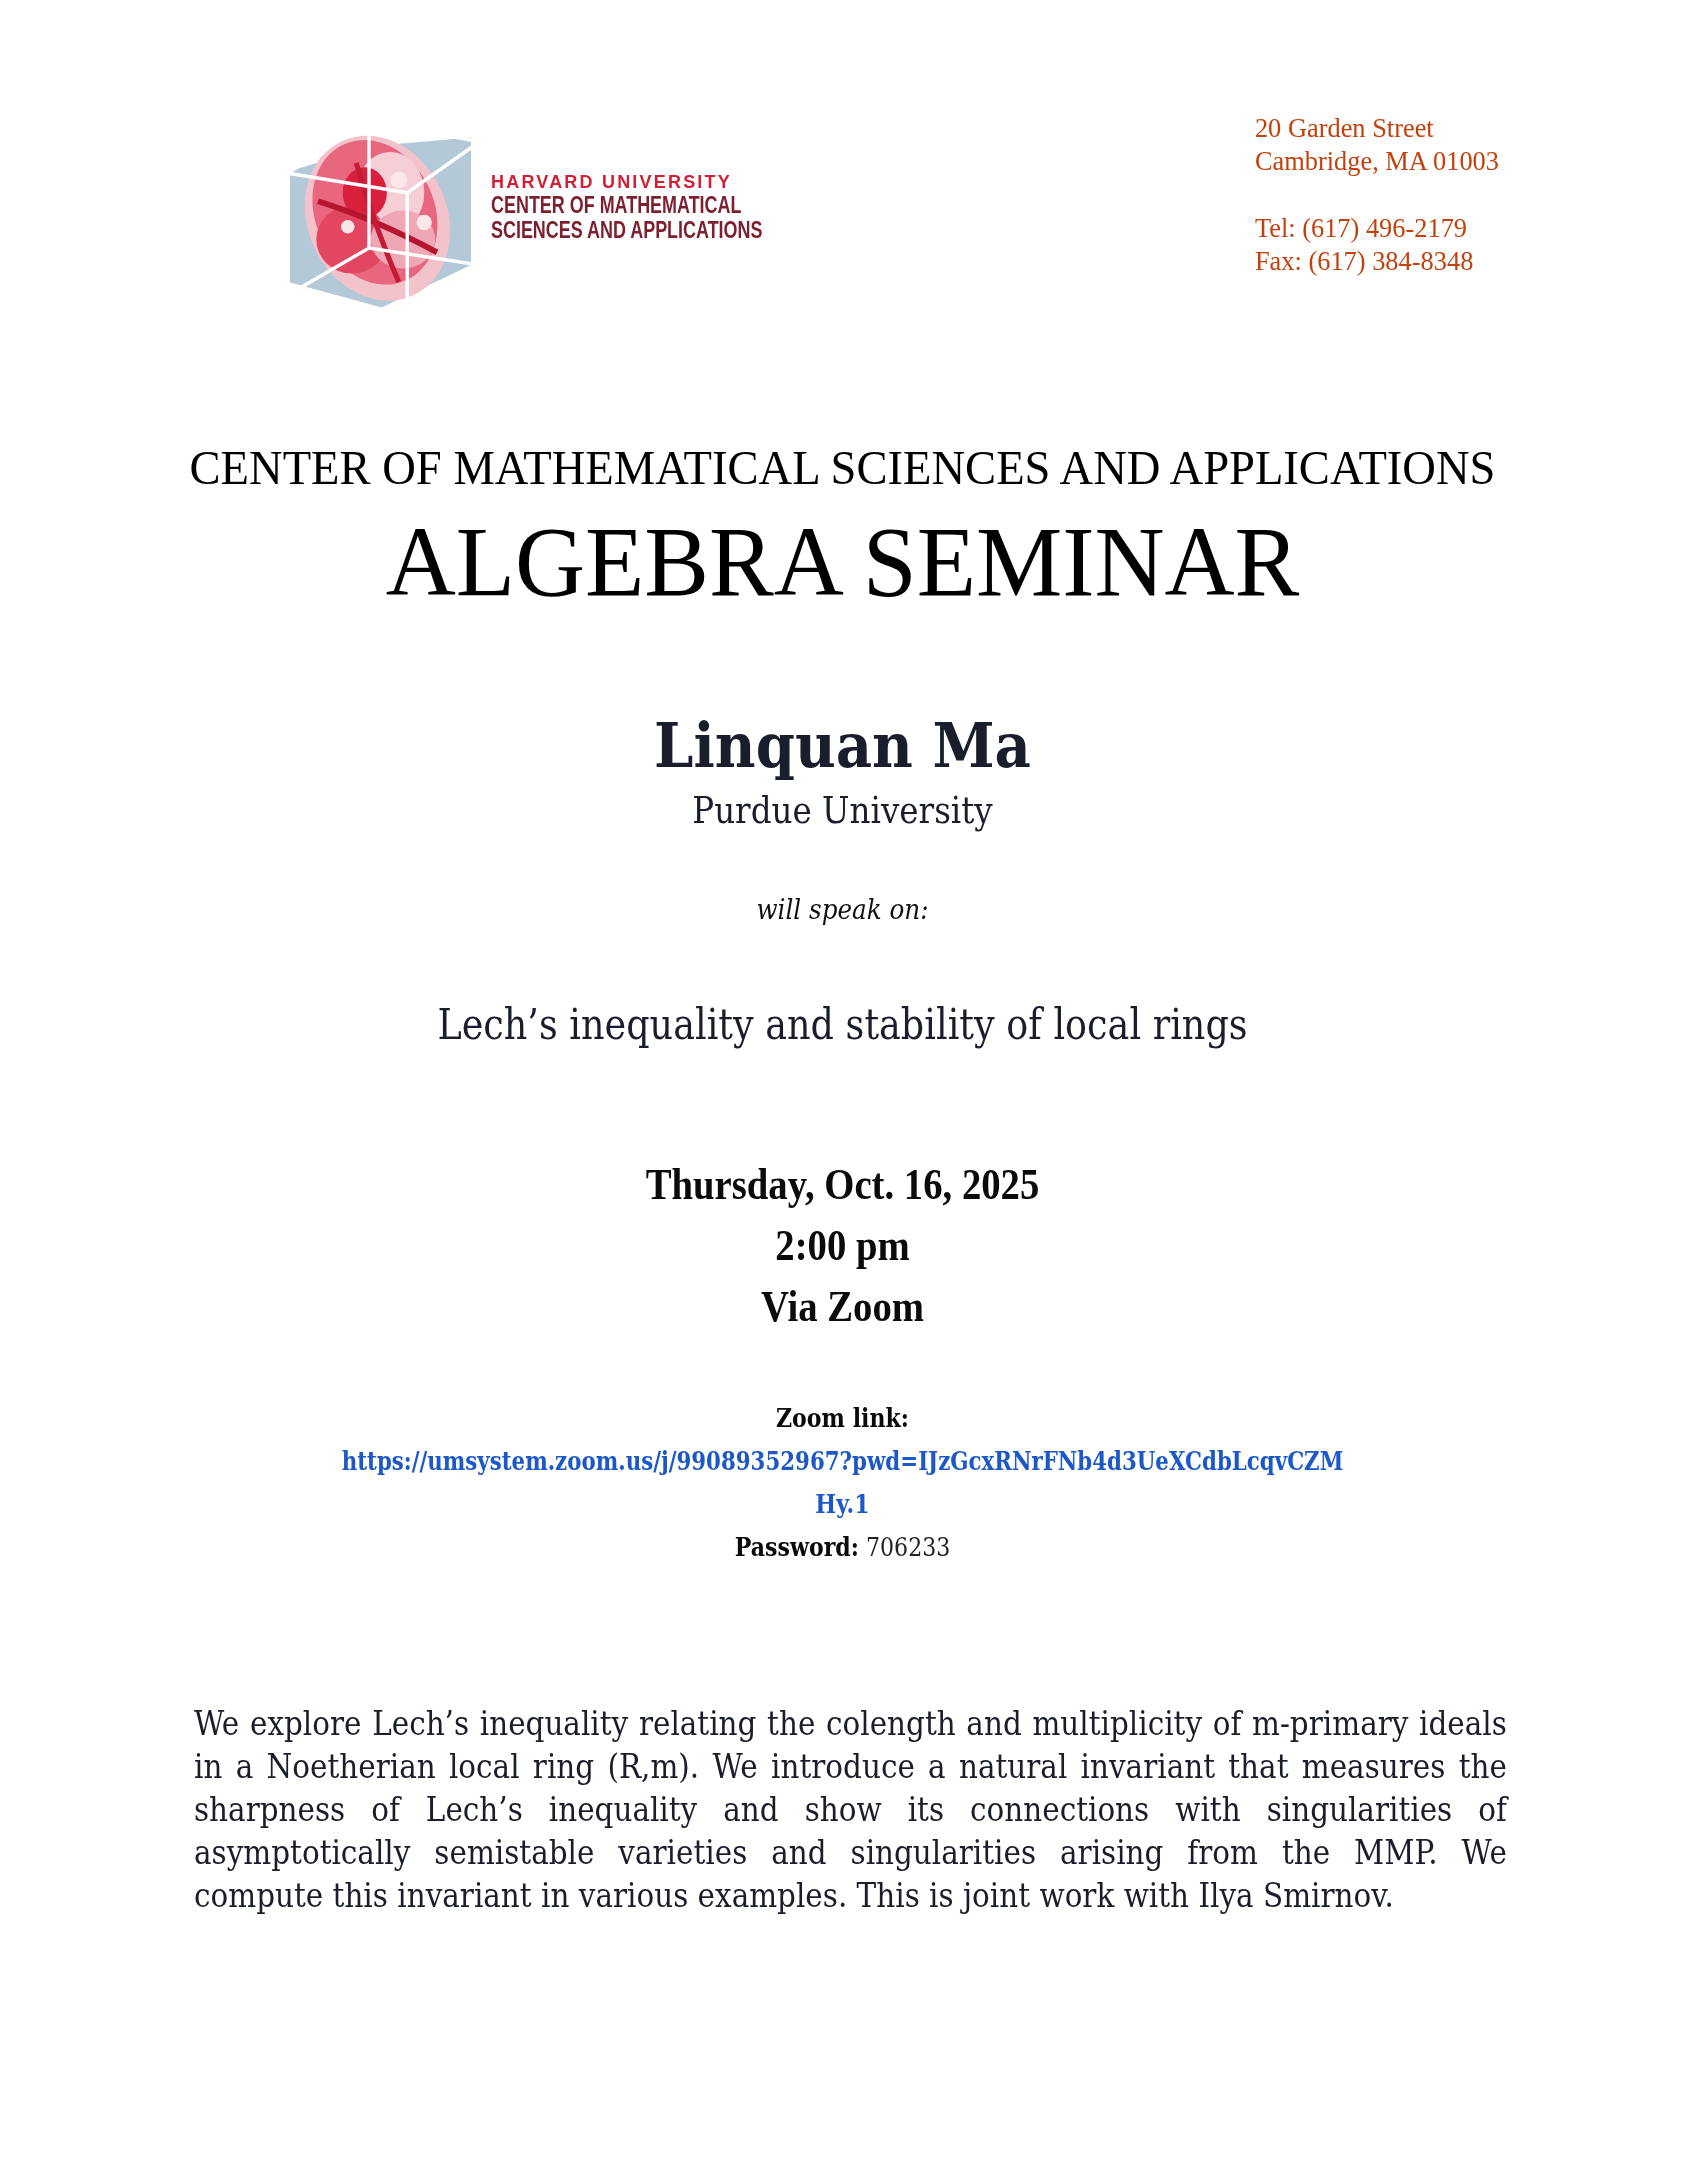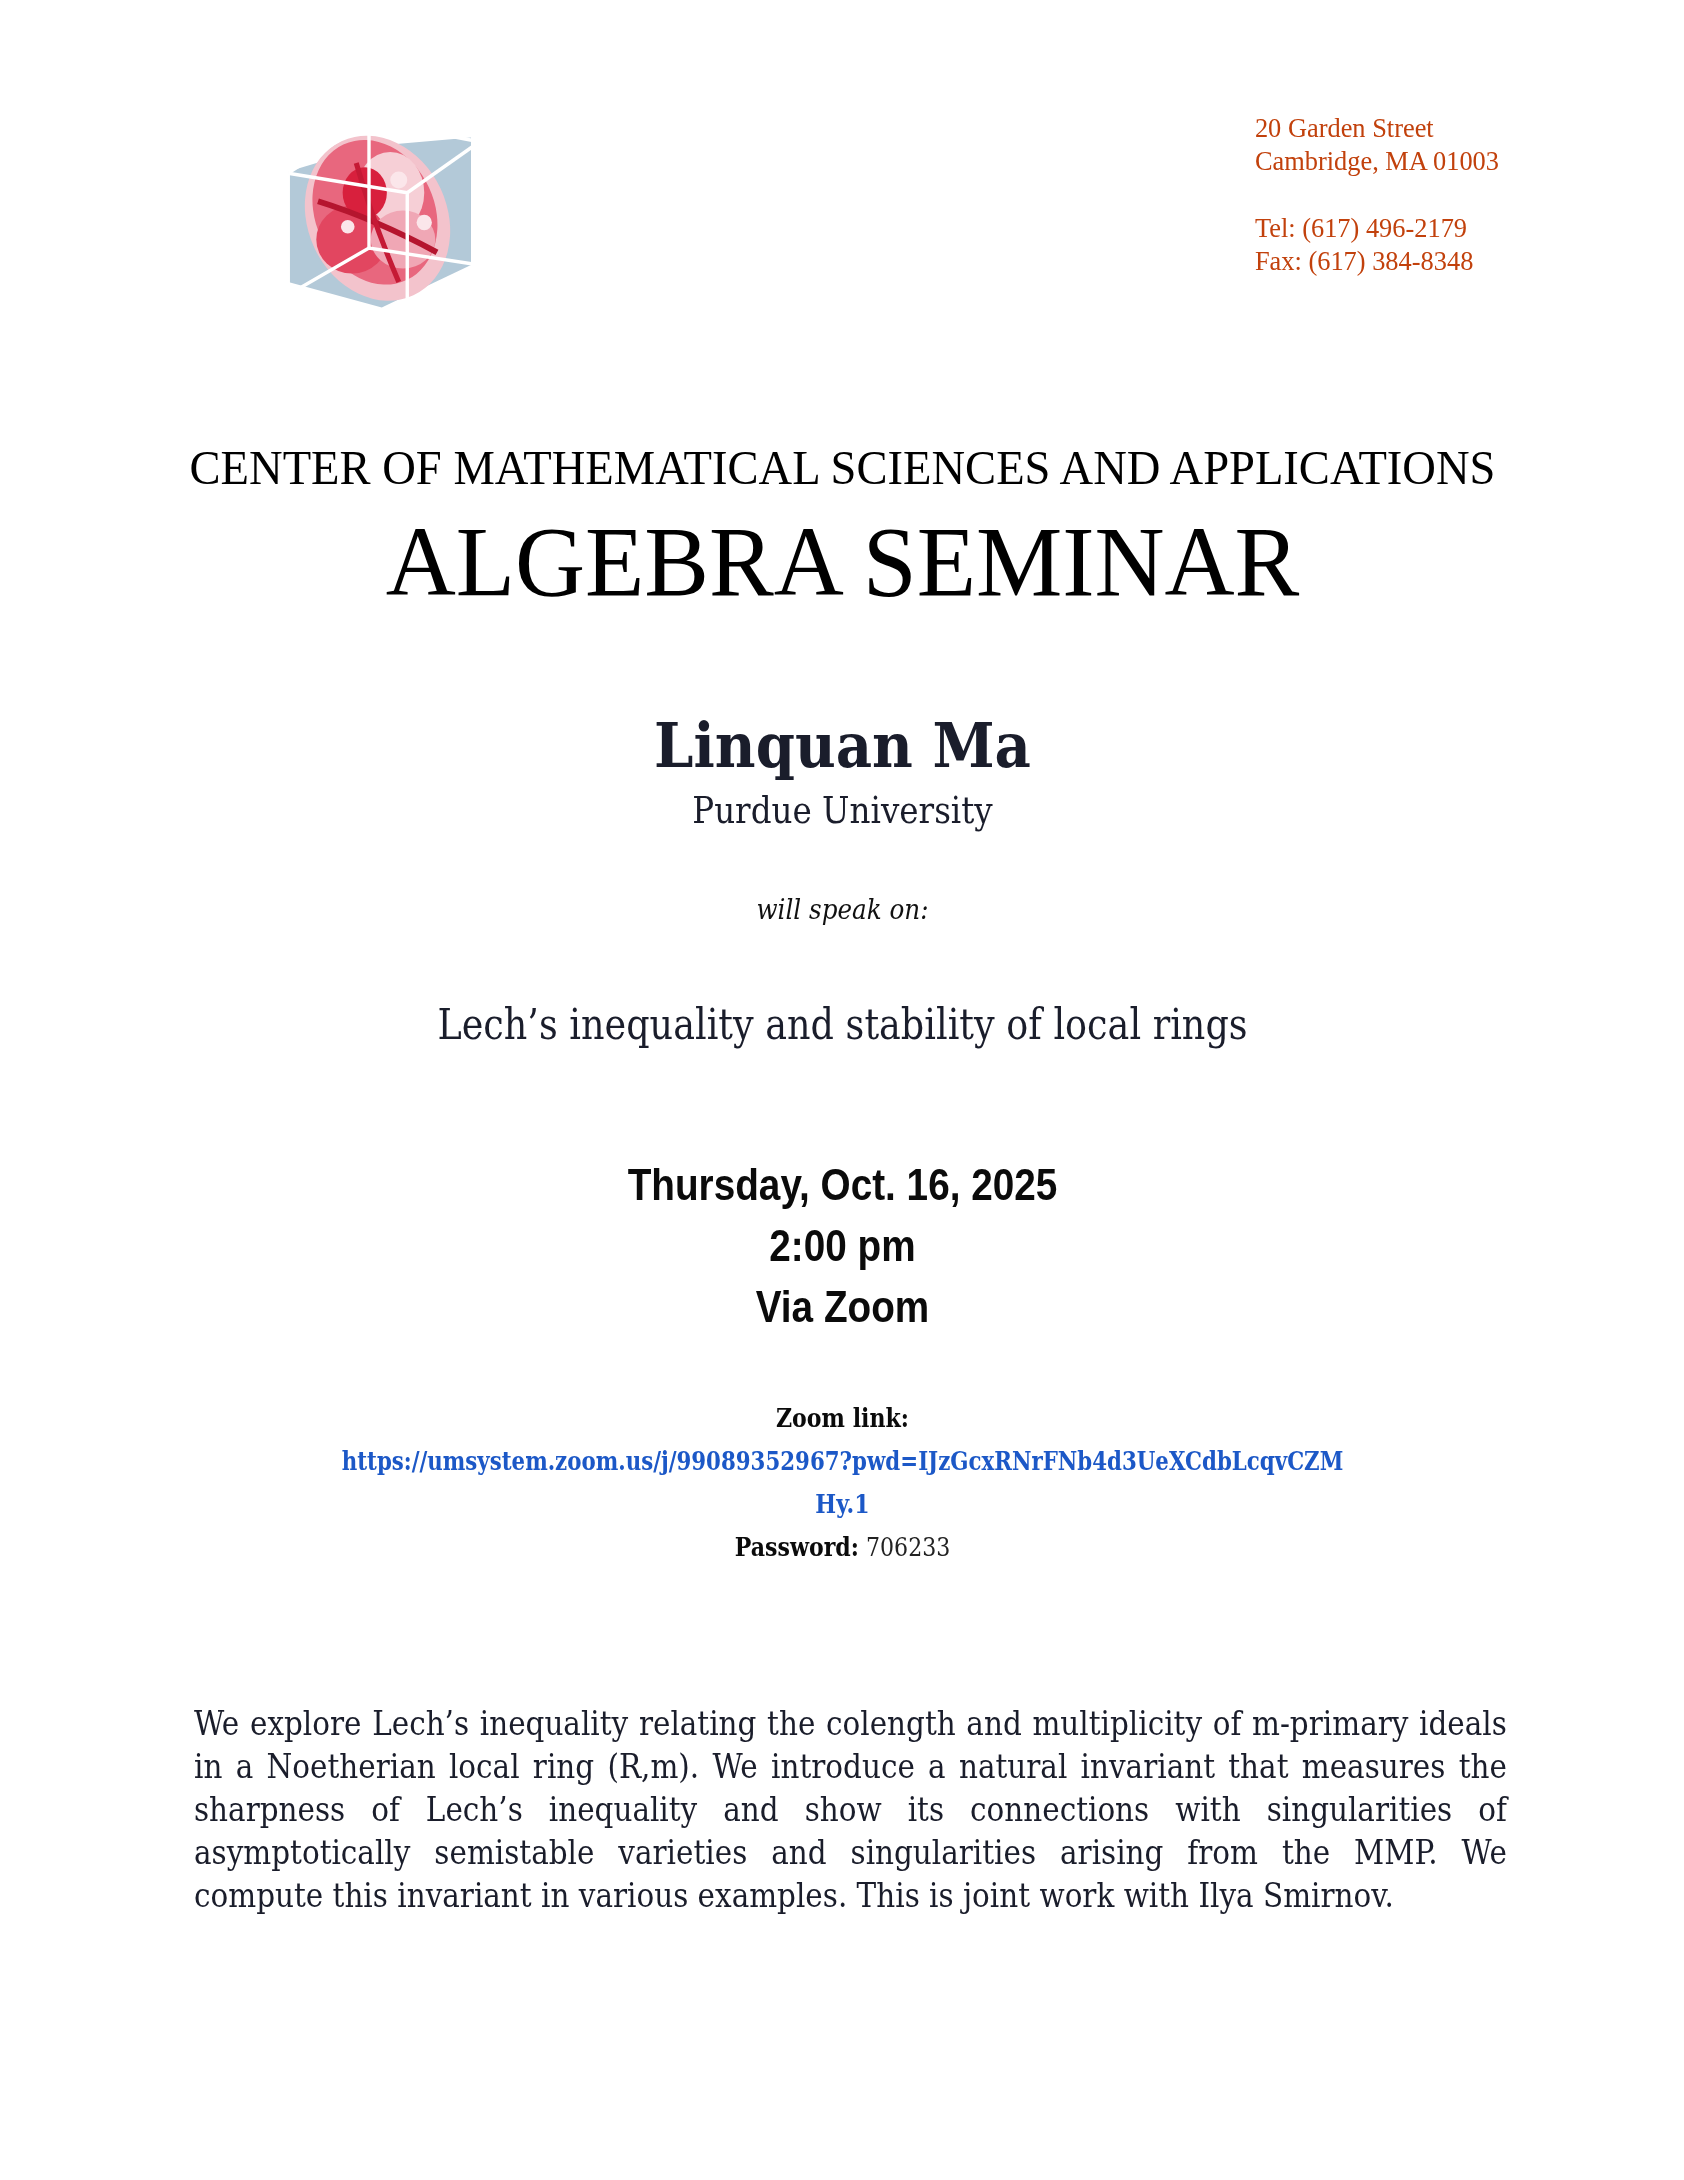--- a/index.html
+++ b/index.html
@@ -116,21 +116,21 @@
       font-size: 43px;
       line-height: 55px;
       color: #1a1d2b;
       transform-origin: center top;
       transform: scaleX(0.85);
     }
 
     .event-info {
       left: 0; width: 1685px; top: 1154px;
       text-align: center;
-      font-family: Liberation Sans, sans-serif;
+      font-family: Liberation Serif, serif;
       font-weight: 700;
       font-size: 44px;
       line-height: 61px;
       color: #0b0b0b;
     }
     .event-info div {
       transform-origin: center top;
       transform: scaleX(0.88);
     }
 
@@ -210,20 +210,25 @@
     <g stroke="#ffffff" stroke-width="4" fill="none">
       <polyline points="20,72 160,95 160,240"></polyline>
       <polyline points="160,95 245,35"></polyline>
       <polyline points="115,10 115,160"></polyline>
       <polyline points="20,72 115,10 245,35"></polyline>
       <polyline points="20,72 20,215 160,240"></polyline>
       <polyline points="20,215 115,160 245,180"></polyline>
       <polyline points="245,35 245,180 160,240"></polyline>
     </g>
   </svg>
+  <div class="logo-text">
+    <div class="logo-line1">HARVARD UNIVERSITY</div>
+    <div class="logo-line2">CENTER OF MATHEMATICAL</div>
+    <div class="logo-line3">SCIENCES AND APPLICATIONS</div>
+  </div>
 </div>
 
 <div class="abs address">
   <div>20 Garden Street</div>
   <div>Cambridge, MA 01003</div>
   <div class="gap"></div>
   <div>Tel: (617) 496-2179</div>
   <div>Fax: (617) 384-8348</div>
 </div>
 

